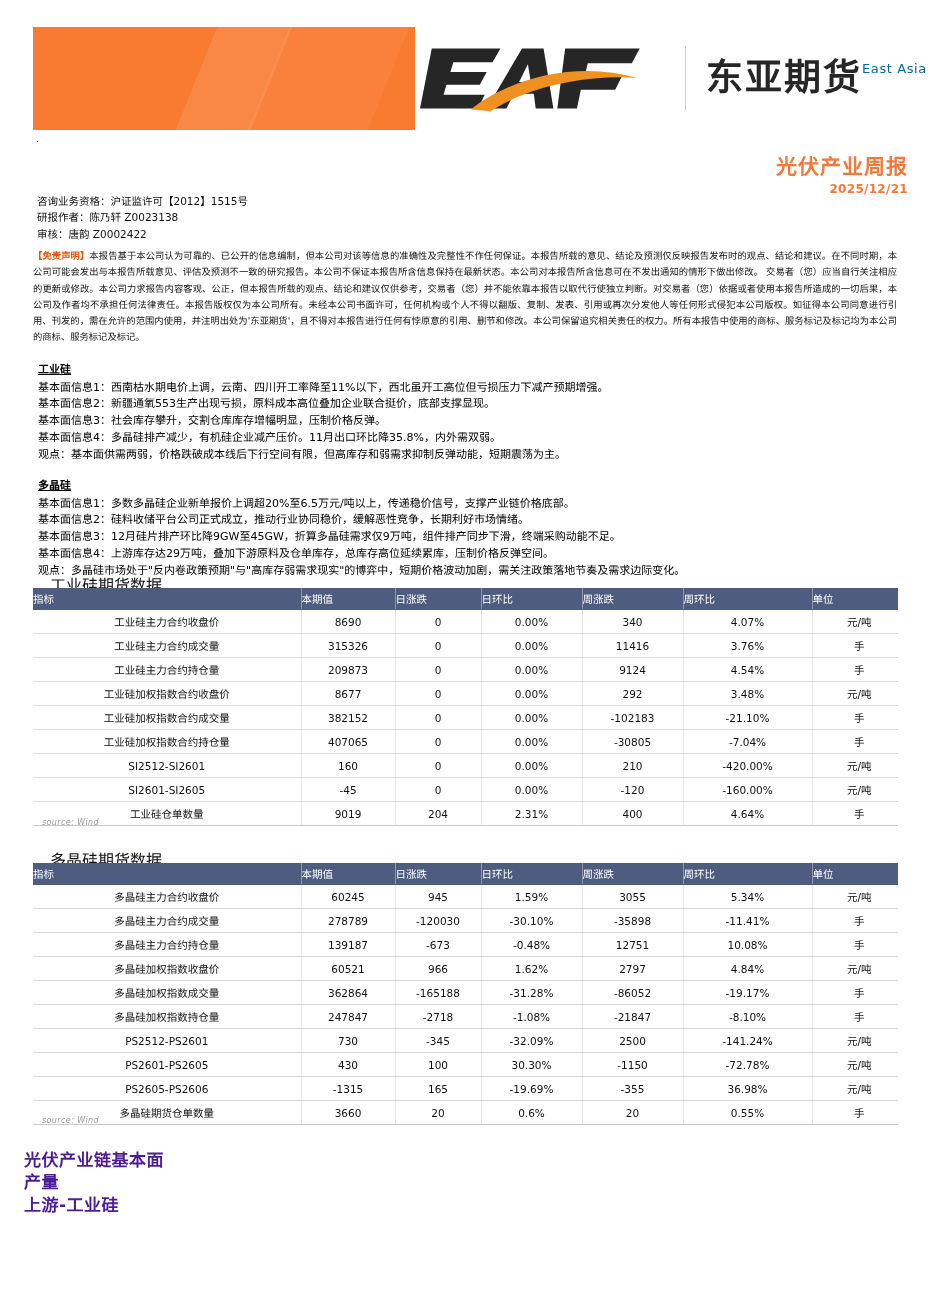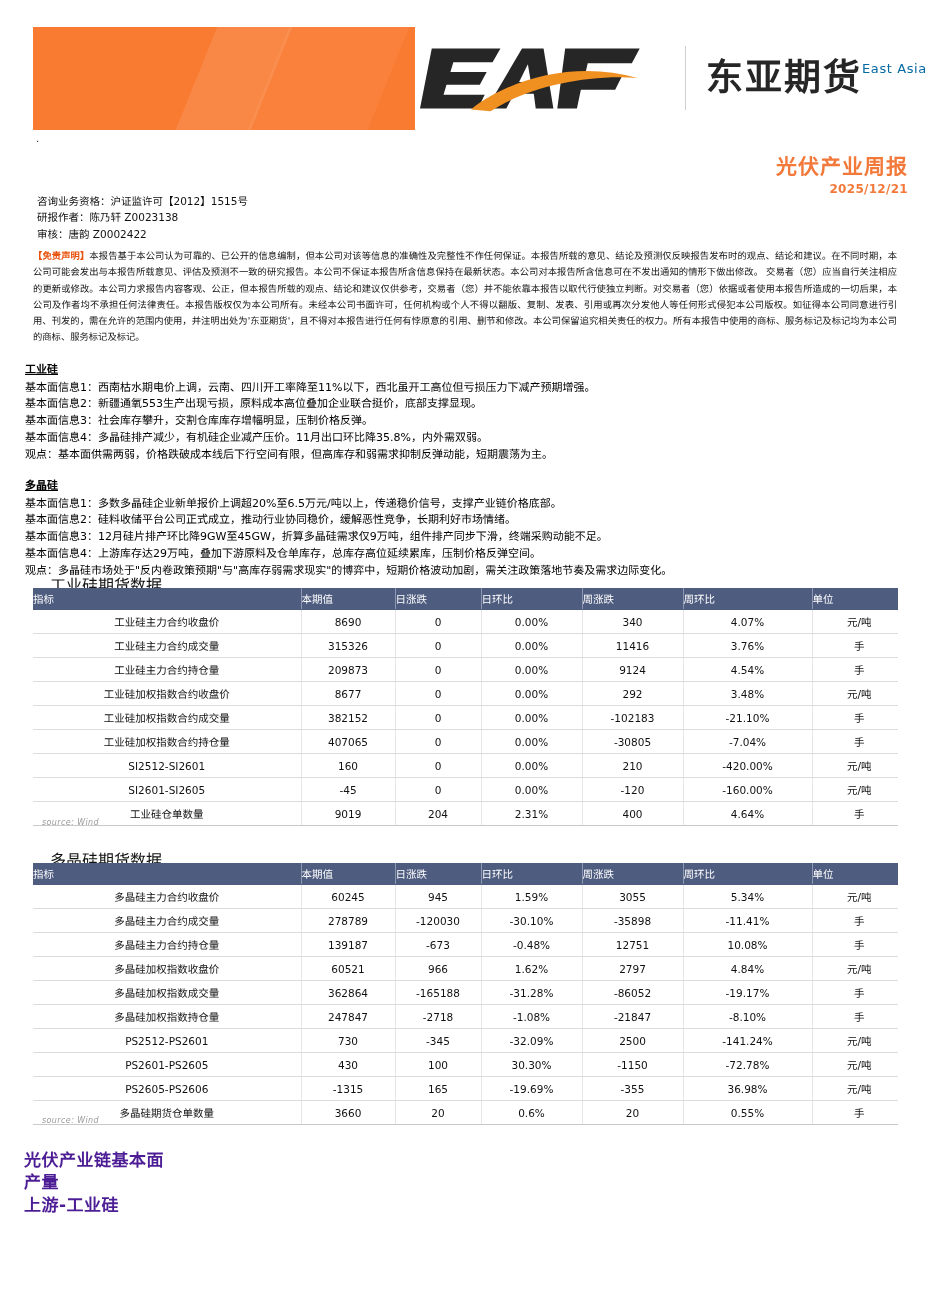--- a/index.html
+++ b/index.html
@@ -135,21 +135,21 @@
     color: #111;
   }
   .disclaimer .tag {
     color: #E8520E;
     font-weight: bold;
   }
 
   
   .section {
     position: absolute;
-    left: 25px;
+    left: 38px;
     width: 880px;
     font-size: 11px;
     line-height: 1.52;
     color: #000;
   }
   .section-title {
     font-weight: bold;
     text-decoration: underline;
     font-size: 11px;
     margin-bottom: 1px;

